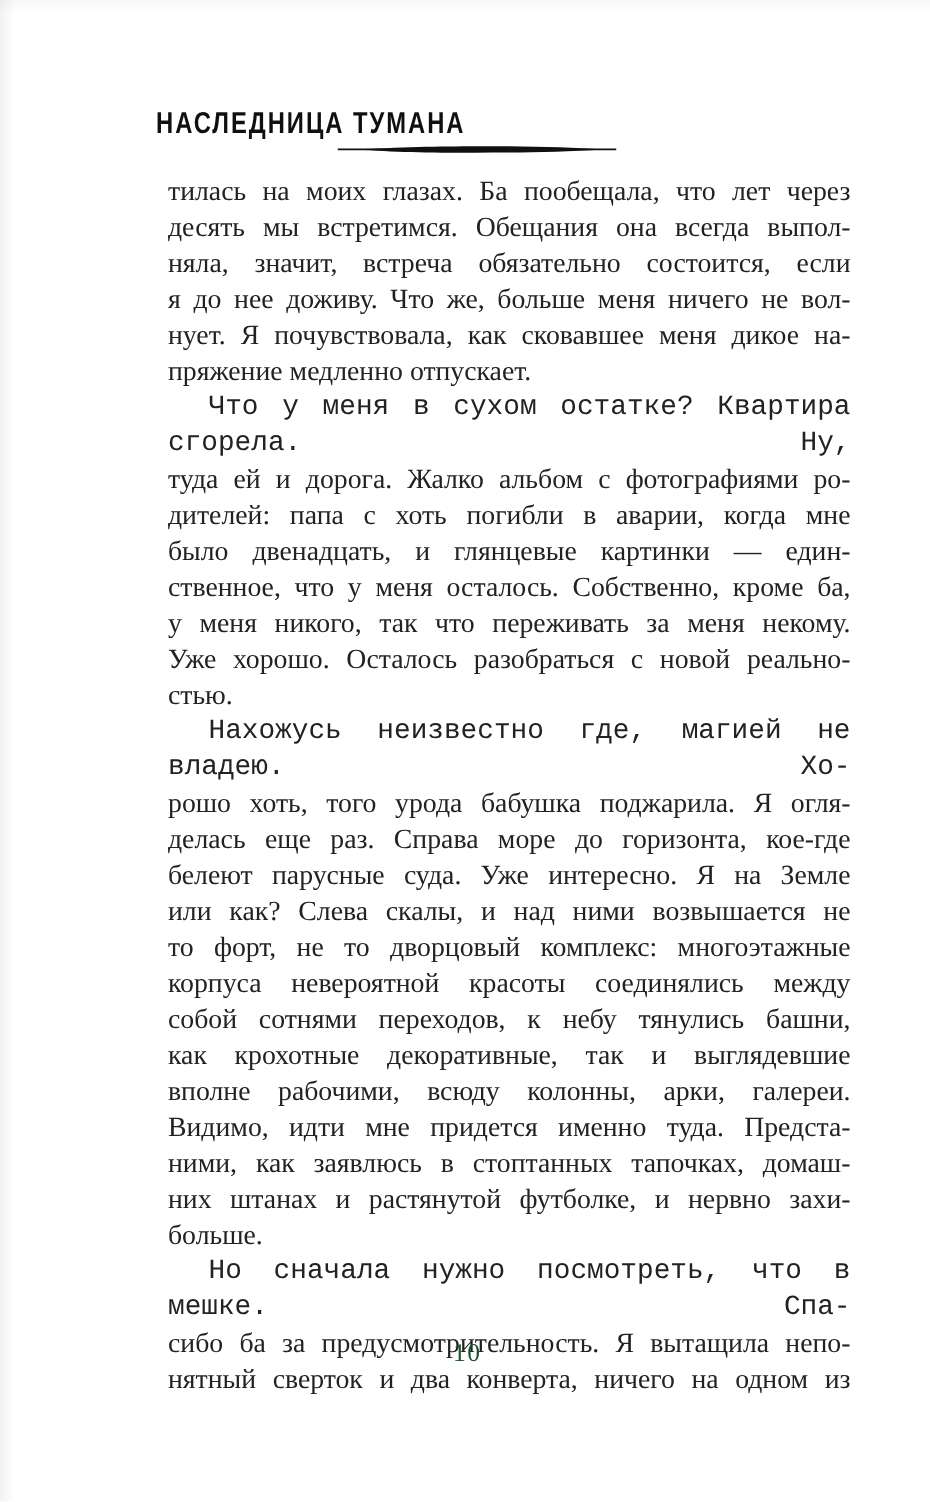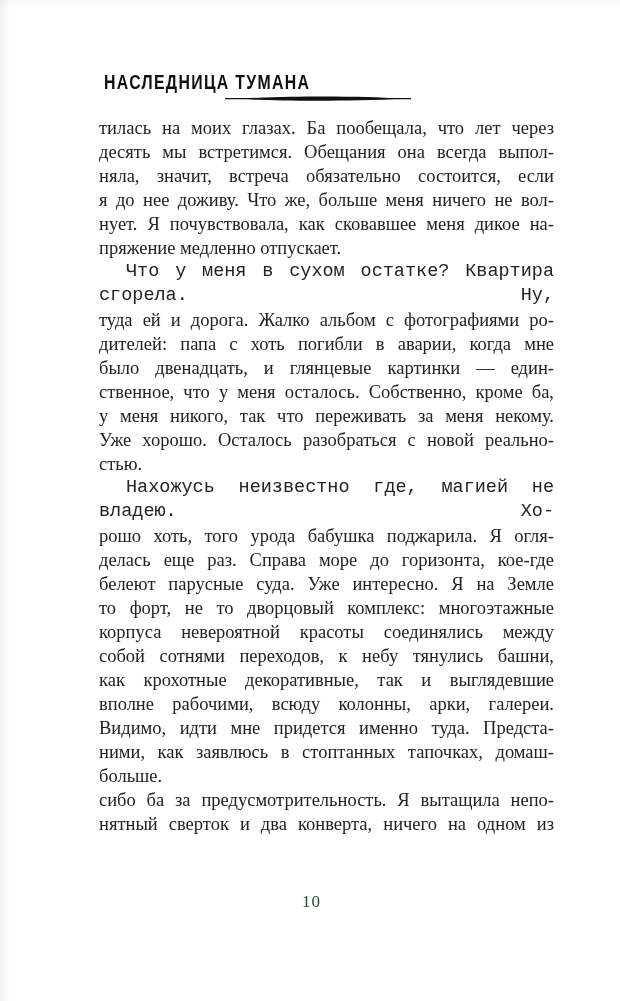--- a/index.html
+++ b/index.html
@@ -50,21 +50,21 @@
     line-height: 1;
   }
   .title-underline {
     display: block;
     margin: 3px auto 0 auto;
   }
 
   .page-body {
     position: absolute;
     top: 116px;
-    left: 99px;
+    left: 112px;
     width: 455px;
     font-size: 18.5px;
     line-height: 24px;
     color: #222222;
   }
   .line {
     text-align: justify;
     text-align-last: justify;
   }
   .line.last {
@@ -119,30 +119,33 @@
       <div class="line">ственное, что у меня осталось. Собственно, кроме ба,</div>
       <div class="line">у меня никого, так что переживать за меня некому.</div>
       <div class="line">Уже хорошо. Осталось разобраться с новой реально-</div>
       <div class="line last">стью.</div>
     </div>
     <div class="paragraph indent">
       <div class="line first">Нахожусь неизвестно где, магией не владею. Хо-</div>
       <div class="line">рошо хоть, того урода бабушка поджарила. Я огля-</div>
       <div class="line">делась еще раз. Справа море до горизонта, кое-где</div>
       <div class="line">белеют парусные суда. Уже интересно. Я на Земле</div>
+      <div class="line">или как? Слева скалы, и над ними возвышается не</div>
       <div class="line">то форт, не то дворцовый комплекс: многоэтажные</div>
       <div class="line">корпуса невероятной красоты соединялись между</div>
       <div class="line">собой сотнями переходов, к небу тянулись башни,</div>
       <div class="line">как крохотные декоративные, так и выглядевшие</div>
       <div class="line">вполне рабочими, всюду колонны, арки, галереи.</div>
       <div class="line">Видимо, идти мне придется именно туда. Предста-</div>
       <div class="line">ними, как заявлюсь в стоптанных тапочках, домаш-</div>
+      <div class="line">них штанах и растянутой футболке, и нервно захи-</div>
       <div class="line last">больше.</div>
     </div>
     <div class="paragraph indent">
+      <div class="line first">Но сначала нужно посмотреть, что в мешке. Спа-</div>
       <div class="line">сибо ба за предусмотрительность. Я вытащила непо-</div>
       <div class="line">нятный сверток и два конверта, ничего на одном из</div>
     </div>
   </main>
 
 <footer class="page-footer">
   <span class="page-number">10</span>
 </footer>
 
 </body></html>

